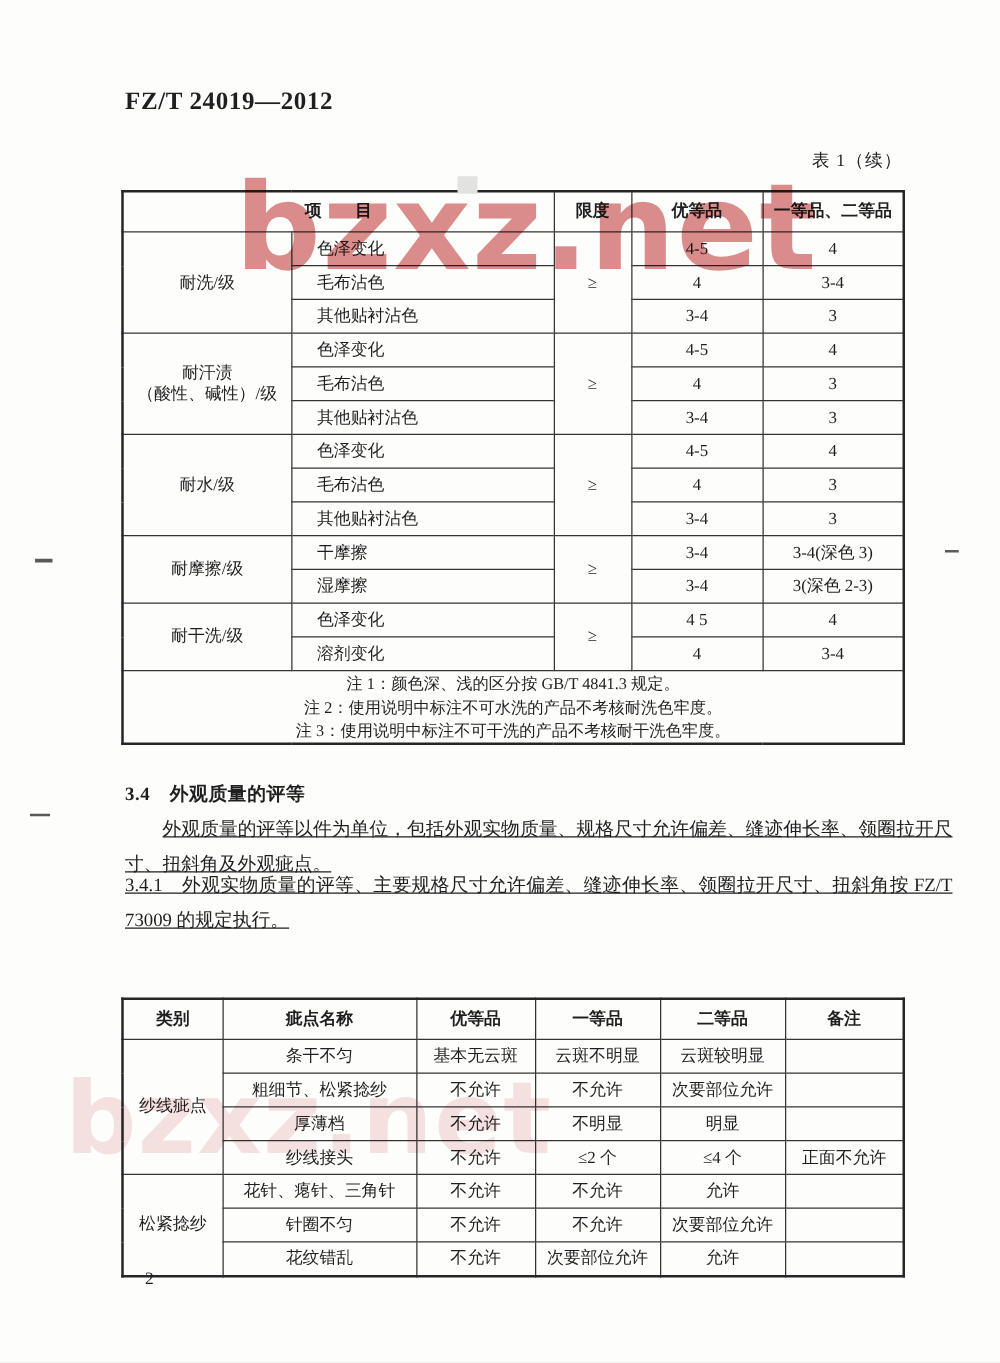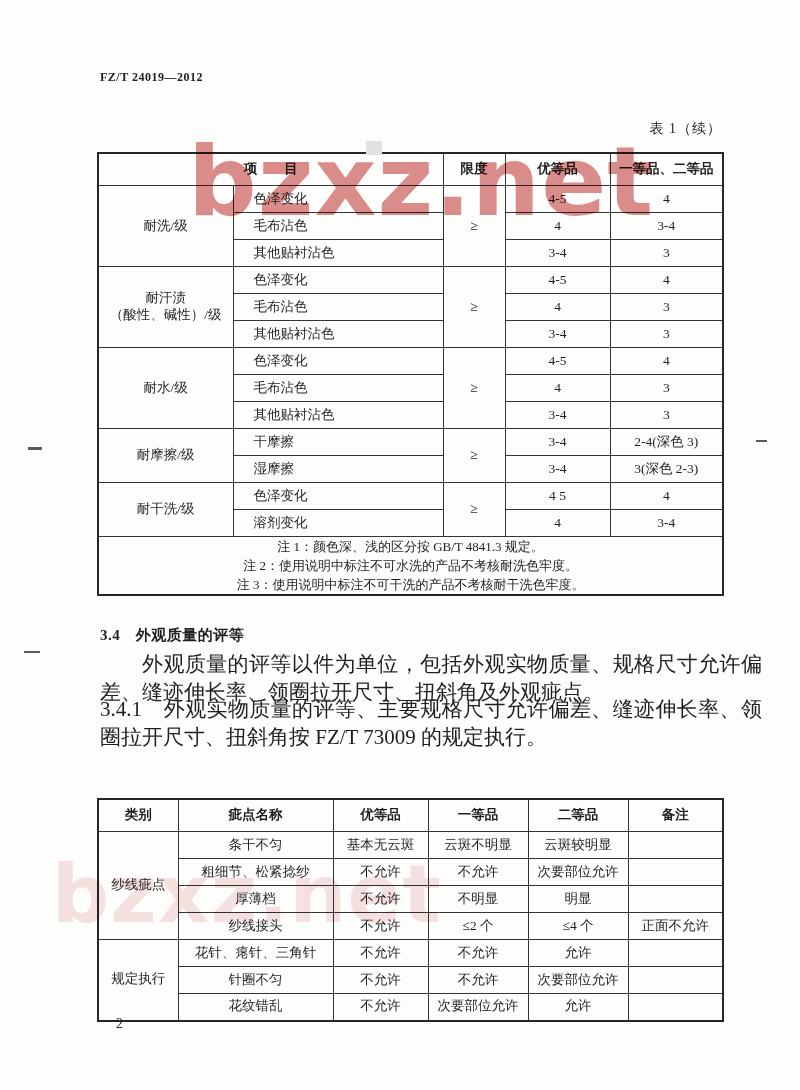--- a/index.html
+++ b/index.html
@@ -2,21 +2,21 @@
 <html><head>
 <meta charset="utf-8">
 <style>
   html,body{margin:0;padding:0;background:#e8e8e8;}
   .page{
     position:relative;width:800px;height:1090px;margin:0 auto;
     background:#fdfdfc;overflow:hidden;
     font-family:"Liberation Serif","DejaVu Serif",serif;
     color:#1f1f1f;
   }
-  .doc-number{position:absolute;left:100px;top:70px;font-size:12px;font-weight:bold;letter-spacing:.5px;}
+  .doc-number{position:absolute;left:100px;top:70px;font-size:20px;font-weight:bold;letter-spacing:.5px;}
   .table-title{position:absolute;left:97px;width:625px;text-align:right;font-size:14px;font-weight:normal;letter-spacing:1px;}
   .t1-title{top:120px;}
   .t2-title{top:766px;}
 
   table{border-collapse:collapse;table-layout:fixed;background:transparent;}
   .doc-table{position:absolute;left:97px;width:625px;border:2px solid #262626;}
   .t1{top:152px;}
   .t2{top:798px;}
   .doc-table th,.doc-table td{
     border:1px solid #343434;padding:0 2px;text-align:center;vertical-align:middle;
@@ -24,21 +24,21 @@
   }
   .doc-table th{font-weight:bold;height:31px;}
   .t1 tbody tr{height:27px;}
   .t2 tbody tr{height:27px;}
   .t1 .item-cell{text-align:left;padding-left:20px;}
   .group-cell{white-space:pre-line;}
   .limit-cell{font-size:15px;}
   .notes-cell{text-align:left;padding:6px 10px 7px 20px;}
   .notes-cell .note-line{font-size:13px;line-height:19px;}
 
-  .body-text{position:absolute;left:100px;width:662px;font-size:21px;line-height:28px;text-align:justify;}
+  .body-text{position:absolute;left:100px;width:662px;font-size:15px;line-height:28px;text-align:justify;text-decoration:underline;}
   .section-heading{position:absolute;left:100px;font-size:15px;font-weight:bold;letter-spacing:.5px;}
   .indent{ text-indent:2em; }
   .page-number{position:absolute;left:116px;top:1016px;font-size:14px;}
 
   .watermark{
     position:absolute;font-family:"DejaVu Sans","Liberation Sans",sans-serif;
     font-weight:bold;color:#b91c1c;mix-blend-mode:multiply;
     pointer-events:none;white-space:nowrap;z-index:5;letter-spacing:1px;
   }
   .wm-top{left:188px;top:126px;font-size:96px;opacity:.50;}
@@ -126,21 +126,21 @@
         <td class="item-cell">其他贴衬沾色</td>
         <td>3-4</td>
         <td>3</td>
       </tr>
 
       <tr>
         <td rowspan="2" class="group-cell">耐摩擦/级</td>
         <td class="item-cell">干摩擦</td>
         <td rowspan="2" class="limit-cell">≥</td>
         <td>3-4</td>
-        <td>2-4(深色 3)</td>
+        <td>3-4(深色 3)</td>
       </tr>
       <tr>
         <td class="item-cell">湿摩擦</td>
         <td>3-4</td>
         <td>3(深色 2-3)</td>
       </tr>
 
       <tr>
         <td rowspan="2" class="group-cell">耐干洗/级</td>
         <td class="item-cell">色泽变化</td>
@@ -212,21 +212,21 @@
         <td></td>
       </tr>
       <tr>
         <td>纱线接头</td>
         <td>不允许</td>
         <td>≤2 个</td>
         <td>≤4 个</td>
         <td>正面不允许</td>
       </tr>
       <tr>
-        <td rowspan="3" class="group-cell">规定执行</td>
+        <td rowspan="3" class="group-cell">松紧捻纱</td>
         <td>花针、瘪针、三角针</td>
         <td>不允许</td>
         <td>不允许</td>
         <td>允许</td>
         <td></td>
       </tr>
       <tr>
         <td>针圈不匀</td>
         <td>不允许</td>
         <td>不允许</td>

